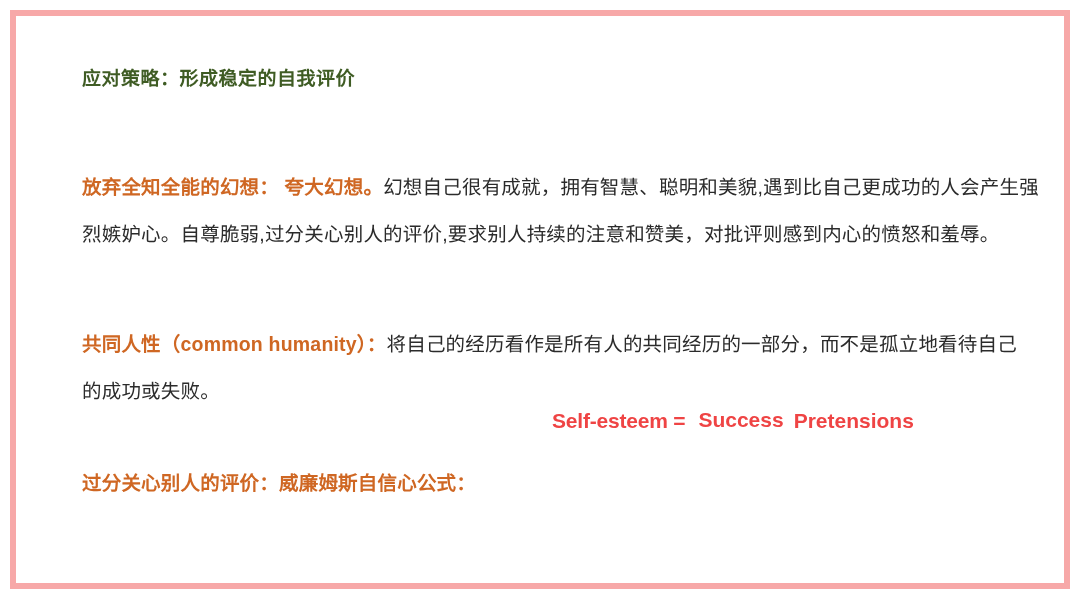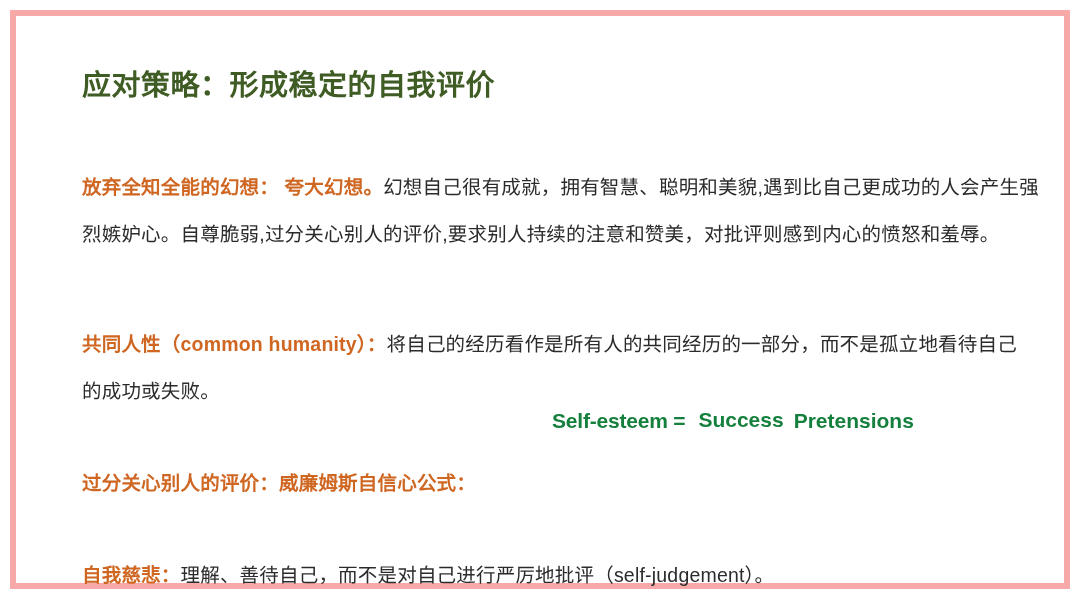--- a/index.html
+++ b/index.html
@@ -37,21 +37,21 @@
   .content {
     position: absolute;
     left: 66px;
     top: 52px;
     width: 970px;
     height: 500px;
   }
 
   .slide-title {
     color: #3f5c24;
-    font-size: 29px;
+    font-size: 19px;
     font-weight: bold;
     letter-spacing: 0.5px;
     line-height: 1.2;
     margin: 0 0 0 0;
     white-space: nowrap;
   }
 
   .body-block {
     font-size: 19.5px;
     line-height: 47px;
@@ -71,21 +71,21 @@
 
   
   .formula {
     position: absolute;
     left: 470px;
     top: 340px;
     display: flex;
     align-items: center;
     font-family: "Liberation Sans", "DejaVu Sans", sans-serif;
     font-weight: bold;
-    color: #15803d;
+    color: #ef4444;
     font-size: 21px;
     white-space: nowrap;
   }
   .formula-lhs {
     padding-right: 7px;
     letter-spacing: -0.2px;
   }
   .formula-frac {
     display: inline-flex;
     flex-direction: row;
@@ -127,19 +127,16 @@
 
       <div class="formula">
         <span class="formula-lhs">Self-esteem =</span>
         <span class="formula-frac">
           <span class="formula-num">Success</span>
           <span class="formula-bar"></span>
           <span class="formula-den">Pretensions</span>
         </span>
       </div>
 
-      <p class="body-block para-4">
-        <span class="lead">自我慈悲：</span><span>理解、善待自己，而不是对自己进行严厉地批评（self-judgement）。</span>
-      </p>
 
     </div>
   </div>
 </div>
 
 </body></html>

